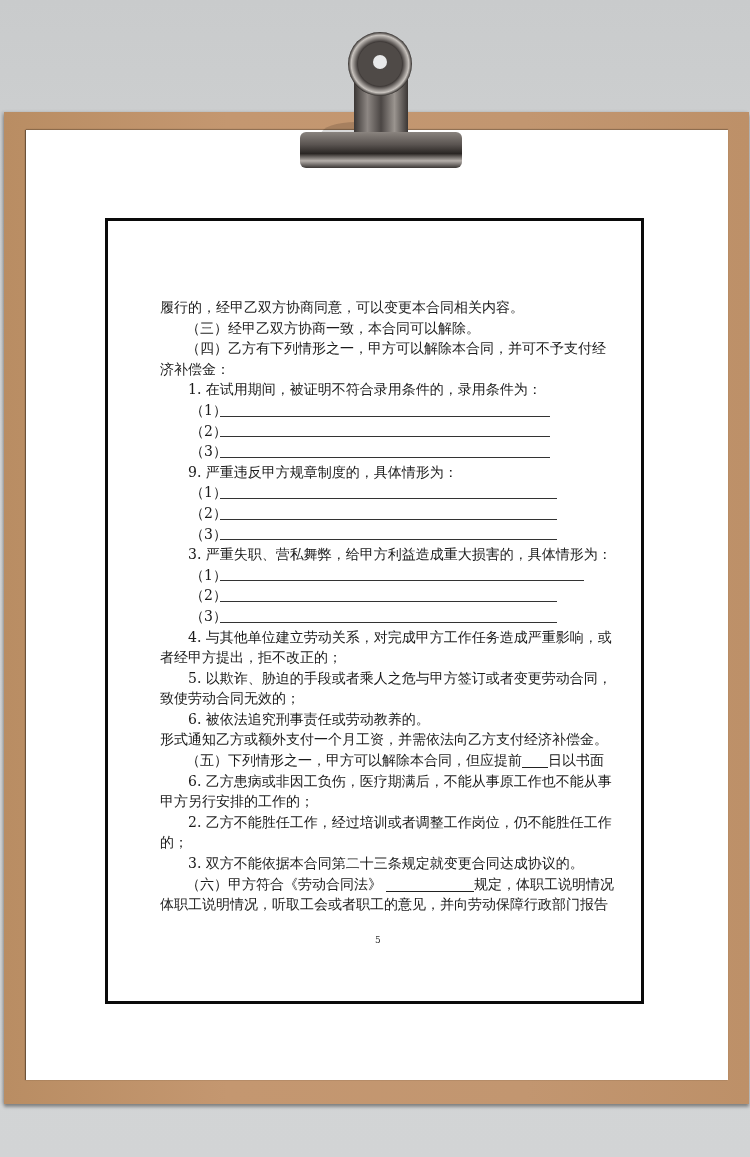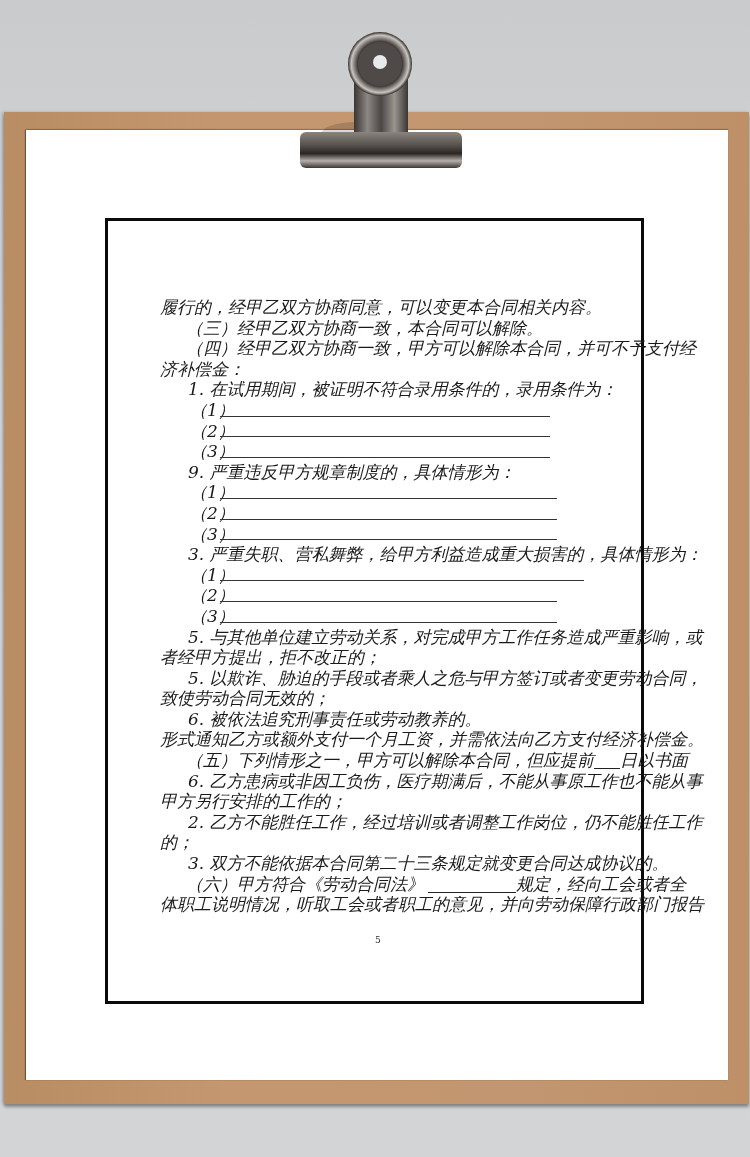--- a/index.html
+++ b/index.html
@@ -27,24 +27,23 @@
       position: absolute;
       left: 105px; top: 218px;
       width: 539px; height: 786px;
       border: 3px solid #0a0a0a;
       background: #fff;
     }
     .text {
       position: absolute;
       left: 160px; top: 297px;
       width: 444px;
-      font-size: 17px;
+      font-size: 14px;
       line-height: 20.6px;
       color: #1a1a1a;
-      font-style: italic;
     }
     .line { white-space: nowrap; height: 20.6px; position: relative; }
     .ind1 { padding-left: 26px; }
     .ind2 { padding-left: 28px; }
     .blank-row { padding-left: 30px; display: flex; align-items: flex-end; }
     .blank-row .num { width: 30px; }
     .blank-row .rule {
       display: inline-block;
       height: 1px; background: #333;
       margin-bottom: 4px;
@@ -101,21 +100,21 @@
   <rect x="58" y="50" width="54" height="85" rx="6" fill="url(#metal)"></rect>
   <circle cx="84" cy="40" r="32" fill="url(#ring)"></circle>
   <circle cx="84" cy="40" r="22" fill="#4f4a47"></circle>
   <circle cx="84" cy="38" r="7" fill="#e8e9ea"></circle>
   <rect x="4" y="108" width="162" height="36" rx="6" fill="url(#base)"></rect>
 </svg>
 
 <div class="text">
   <div class="line">履行的，经甲乙双方协商同意，可以变更本合同相关内容。</div>
   <div class="line ind1">（三）经甲乙双方协商一致，本合同可以解除。</div>
-  <div class="line ind1">（四）经甲乙双方协商一致，甲方可以解除本合同，并可不予支付经</div>
+  <div class="line ind1">（四）乙方有下列情形之一，甲方可以解除本合同，并可不予支付经</div>
   <div class="line">济补偿金：</div>
   <div class="line ind2">1. 在试用期间，被证明不符合录用条件的，录用条件为：</div>
   <div class="line blank-row">
       <span class="num">（1）</span>
       <span class="rule" style="width:330px"></span>
     </div>
   <div class="line blank-row">
       <span class="num">（2）</span>
       <span class="rule" style="width:330px"></span>
     </div>
@@ -142,29 +141,29 @@
       <span class="rule" style="width:364px"></span>
     </div>
   <div class="line blank-row">
       <span class="num">（2）</span>
       <span class="rule" style="width:337px"></span>
     </div>
   <div class="line blank-row">
       <span class="num">（3）</span>
       <span class="rule" style="width:337px"></span>
     </div>
-  <div class="line ind2">5. 与其他单位建立劳动关系，对完成甲方工作任务造成严重影响，或</div>
+  <div class="line ind2">4. 与其他单位建立劳动关系，对完成甲方工作任务造成严重影响，或</div>
   <div class="line">者经甲方提出，拒不改正的；</div>
   <div class="line ind2">5. 以欺诈、胁迫的手段或者乘人之危与甲方签订或者变更劳动合同，</div>
   <div class="line">致使劳动合同无效的；</div>
   <div class="line ind2">6. 被依法追究刑事责任或劳动教养的。</div>
   <div class="line">形式通知乙方或额外支付一个月工资，并需依法向乙方支付经济补偿金。</div>
   <div class="line ind1"><span>（五）下列情形之一，甲方可以解除本合同，但应提前</span><span class="uline" style="width:26px"></span><span>日以书面</span></div>
   <div class="line ind2">6. 乙方患病或非因工负伤，医疗期满后，不能从事原工作也不能从事</div>
   <div class="line">甲方另行安排的工作的；</div>
   <div class="line ind2">2. 乙方不能胜任工作，经过培训或者调整工作岗位，仍不能胜任工作</div>
   <div class="line">的；</div>
   <div class="line ind2">3. 双方不能依据本合同第二十三条规定就变更合同达成协议的。</div>
-  <div class="line ind1"><span>（六）甲方符合《劳动合同法》</span><span class="uline" style="width:88px;margin-left:4px"></span><span>规定，经向工会或者全</span></div>
+  <div class="line ind1"><span>（六）甲方符合《劳动合同法》</span><span class="uline" style="width:88px;margin-left:4px"></span><span>规定，体职工说明情况</span></div>
   <div class="line">体职工说明情况，听取工会或者职工的意见，并向劳动保障行政部门报告</div>
 </div>
 
 <div class="pagenum">5</div>
 
 </body></html>

